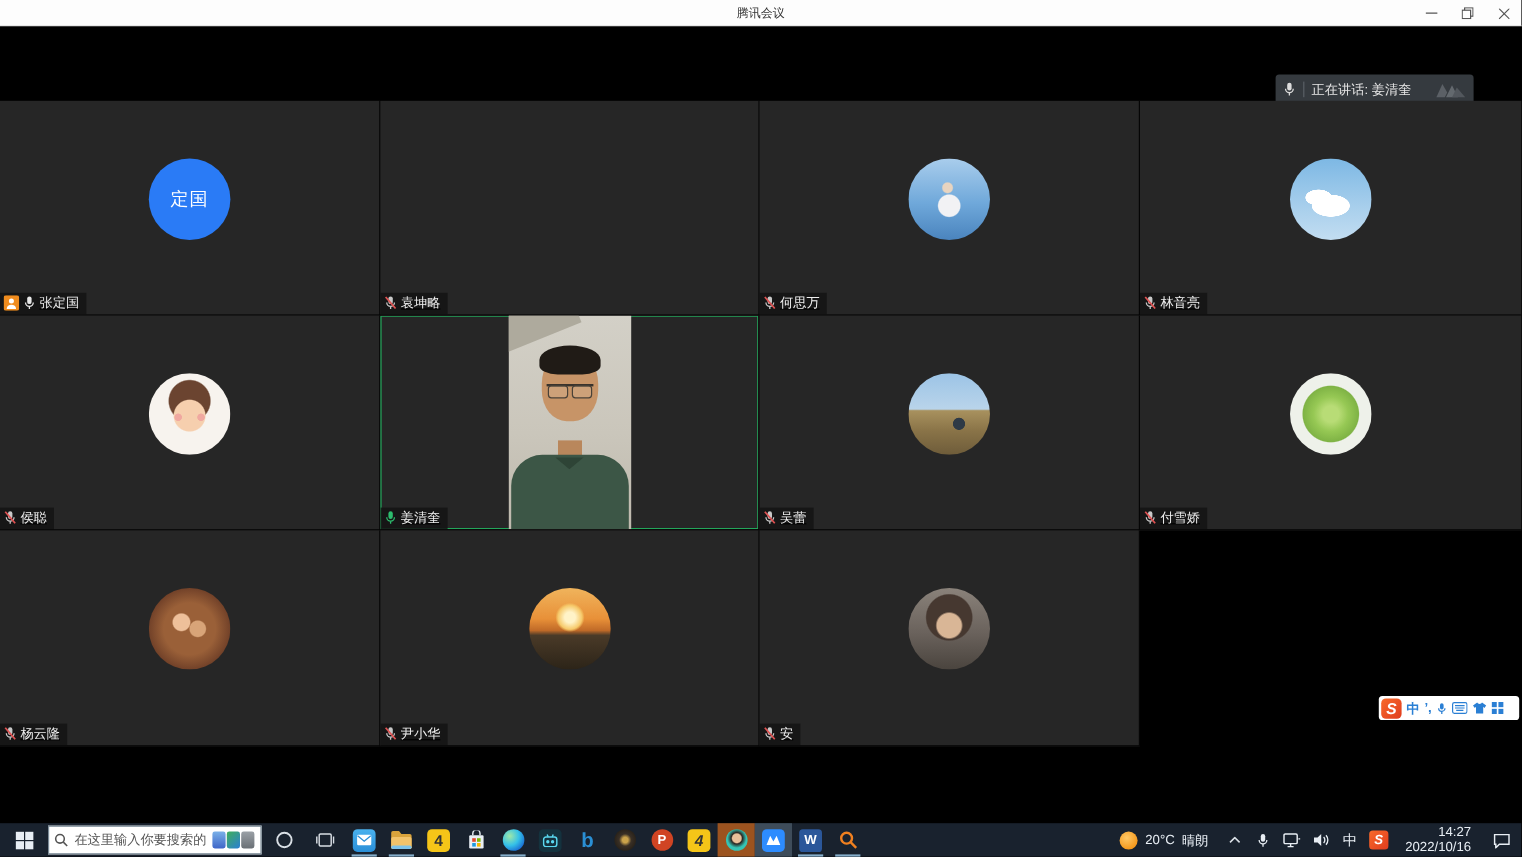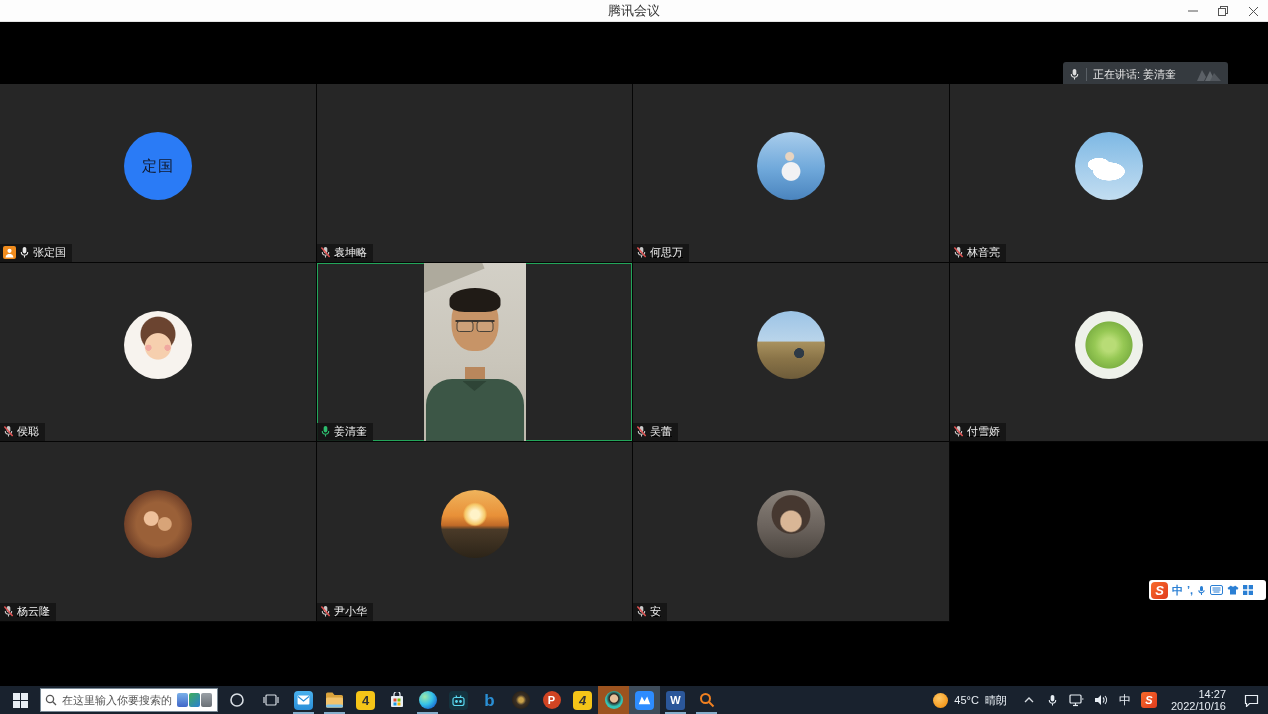--- a/index.html
+++ b/index.html
@@ -3,39 +3,39 @@
 <meta charset="utf-8">
 <style>
   * { margin:0; padding:0; box-sizing:border-box; }
   html,body { width:1268px; height:714px; overflow:hidden; background:#000;
     font-family:"Liberation Sans","DejaVu Sans",sans-serif; }
   .window { position:relative; width:1268px; height:714px; background:#000; }
 
   
   .titlebar { position:relative; height:22px; background:#fdfdfd; display:flex;
     align-items:center; justify-content:center; border-bottom:1px solid #e3e3e3; }
-  .titlebar .title { font-size:13px; color:#333; }
+  .titlebar .title { font-size:10px; color:#333; }
   .win-controls { position:absolute; right:0; top:0; height:22px; display:flex; }
   .win-btn { width:30px; height:22px; display:flex; align-items:center; justify-content:center; }
   .win-btn svg { stroke:#555; }
 
   
   .meeting { position:relative; width:1268px; height:664px; background:#000; }
   .grid { position:absolute; top:62px; left:0; width:1268px; height:538px;
     display:grid; grid-template-columns:317px 316px 317px 318px;
     grid-template-rows:179px 179px 180px; }
   .tile { position:relative; background:#262626; border-right:1px solid #050505;
     border-bottom:1px solid #050505; overflow:hidden; }
   .tile:nth-child(4n) { border-right:none; }
   .tile.speaking { box-shadow:inset 0 0 0 1px #23a55a; }
 
   .avatar { position:absolute; left:50%; top:48px; transform:translateX(-50%);
     width:68px; height:68px; border-radius:50%; display:flex; align-items:center;
     justify-content:center; overflow:hidden; }
-  .av-text { color:#0f172a; font-size:15px; letter-spacing:1px; }
+  .av-text { color:#ffffff; font-size:15px; letter-spacing:1px; }
 
   
   .av0 { background:#2a7bf6; }
   .av1 { background:
     radial-gradient(circle at 50% 44%, #d8a872 16%, #a97844 34%, transparent 36%),
     radial-gradient(circle at 50% 52%, #7a5632 46%, #503push 0),
     linear-gradient(180deg,#b8bdb8 0%, #8a6a42 35%, #5a3e24 75%, #3a2a18 100%); }
   .av2 { background:
     radial-gradient(circle at 50% 58%, #f2f2f4 17%, transparent 19%),
     radial-gradient(circle at 48% 36%, #e8d4c0 7%, transparent 9%),
@@ -566,21 +566,21 @@
           <svg width="16" height="16" viewBox="0 0 16 16" fill="none" stroke="#f08020" stroke-width="2">
             <circle cx="6.5" cy="6.5" r="4.5"></circle>
             <line x1="10" y1="10" x2="14.5" y2="14.5"></line>
           </svg>
         </span>
     </div>
 
     <div class="tray">
       <div class="weather">
         <span class="sun"></span>
-        <span>45°C</span>
+        <span>20°C</span>
         <span>晴朗</span>
       </div>
       <div class="tray-ico">
         <span>
             <svg width="10" height="6" viewBox="0 0 10 6" fill="none" stroke="#d8dee4" stroke-width="1.3">
               <polyline points="1,5 5,1 9,5"></polyline>
             </svg>
           </span>
       </div>
       <div class="tray-ico">

